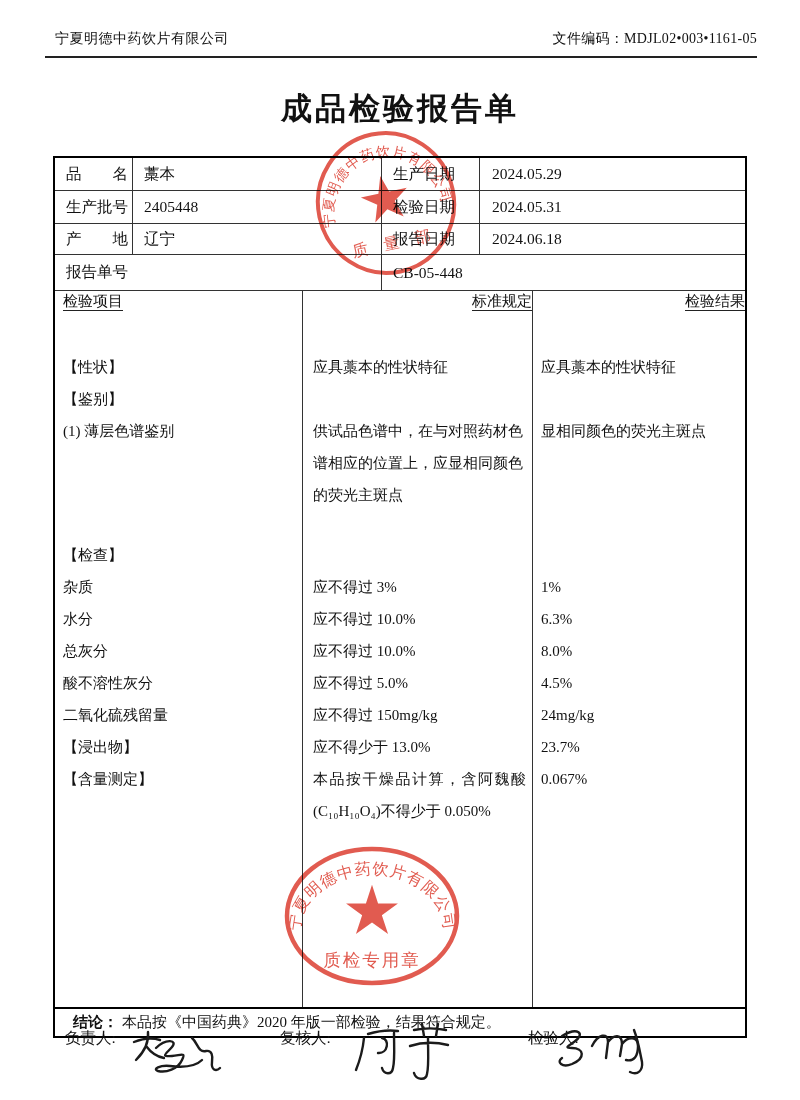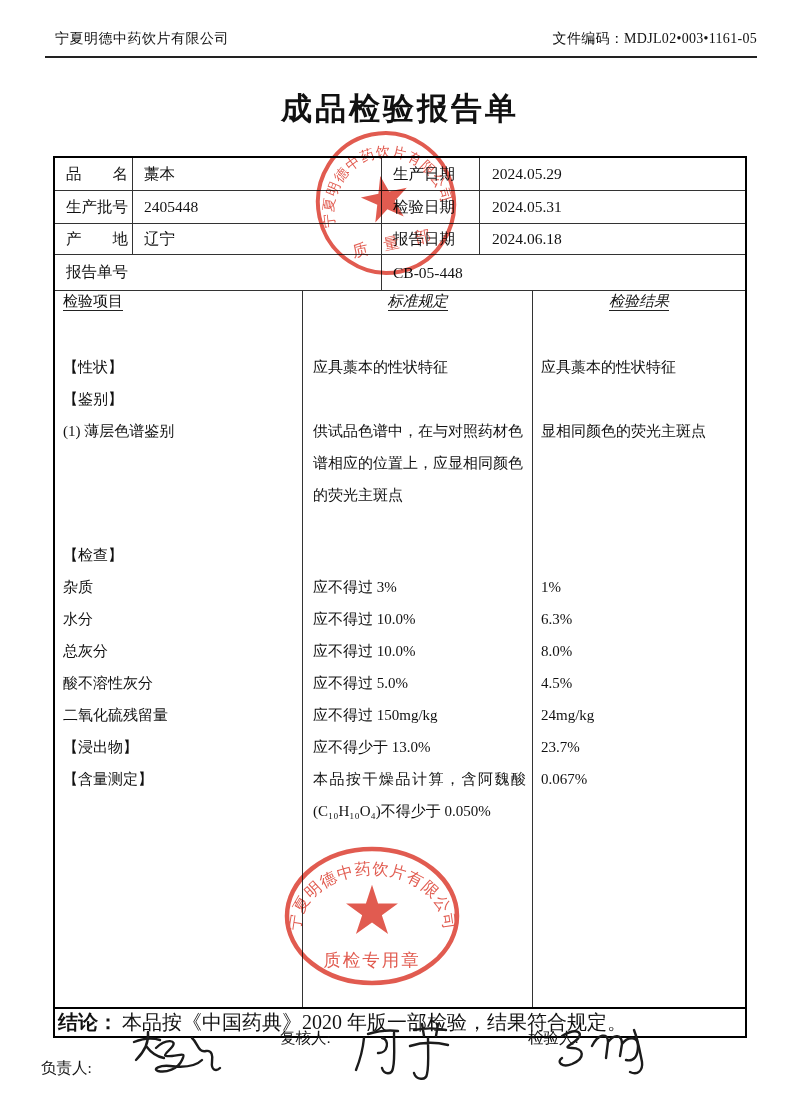--- a/index.html
+++ b/index.html
@@ -37,25 +37,25 @@
   .rh-hdr{height:23px;line-height:20px;}
   .rh-gap1{height:37px;}
   .rh-32{height:32px;line-height:32px;}
   .rh-tlc{height:96px;line-height:32px;}
   .rh-gap2{height:28px;}
   .rh-assay{height:64px;line-height:32px;}
   .cL{padding-left:8px;}
   .cM{padding-left:10px;padding-right:6px;}
   .cR{padding-left:8px;padding-right:4px;}
   .hdr-u{border-bottom:1px solid #222;padding-bottom:1px;}
-  .hdr-c{text-align:center;font-style:italic;}
+  .hdr-c{text-align:right;}
   .just{text-align:justify;}
   
   .conclusion{border-top:2px solid #000;height:29px;box-sizing:border-box;
-    display:flex;align-items:center;font-size:20px;padding-left:3px;}
+    display:flex;align-items:center;font-size:15px;padding-left:18px;}
   .conclusion b{font-weight:bold;margin-right:4px;}
   
   .sign-label{position:absolute;top:1028px;font-size:15.5px;}
   
   .stamp{position:absolute;mix-blend-mode:multiply;opacity:.88;pointer-events:none;}
   .stamp-top{transform:rotate(-12deg);}
   .sig{position:absolute;pointer-events:none;}
   .sig path{fill:none;stroke:#1b1b1b;stroke-width:2.4;stroke-linecap:round;stroke-linejoin:round;}
 </style>
 </head>
@@ -152,21 +152,21 @@
       <div class="r rh-assay cR">0.067%</div>
     </div>
   </div>
 
   <div class="conclusion">
     <b>结论：</b>
     <span>本品按《中国药典》2020 年版一部检验，结果符合规定。</span>
   </div>
 </div>
 
-<span class="sign-label" style="left:41px;margin-top:30px;">负责人:</span>
+<span class="sign-label" style="left:65px;">负责人:</span>
 <span class="sign-label" style="left:280px;">复核人:</span>
 <span class="sign-label" style="left:528px;font-family:Liberation Serif, serif;">检验人:</span>
 
 <svg class="sig" style="left:116px;top:1026px;" width="122" height="58" viewBox="0 0 122 58">
   <path d="M18,16 C28,12 38,12 44,14"></path>
   <path d="M32,6 C33,16 28,26 20,34 M30,20 C36,28 42,31 48,32"></path>
   <path d="M40,22 C50,12 62,14 56,21 C50,28 44,31 56,30 C66,29 70,26 66,34 C62,43 50,47 42,45 C36,43 44,39 54,40 C70,42 80,40 86,34"></path>
   <path d="M76,12 C82,17 82,27 90,25 C96,24 97,30 96,36 C95,44 100,46 104,42"></path>
 </svg>
 <svg class="sig" style="left:352px;top:1022px;" width="120" height="62" viewBox="0 0 120 62">

